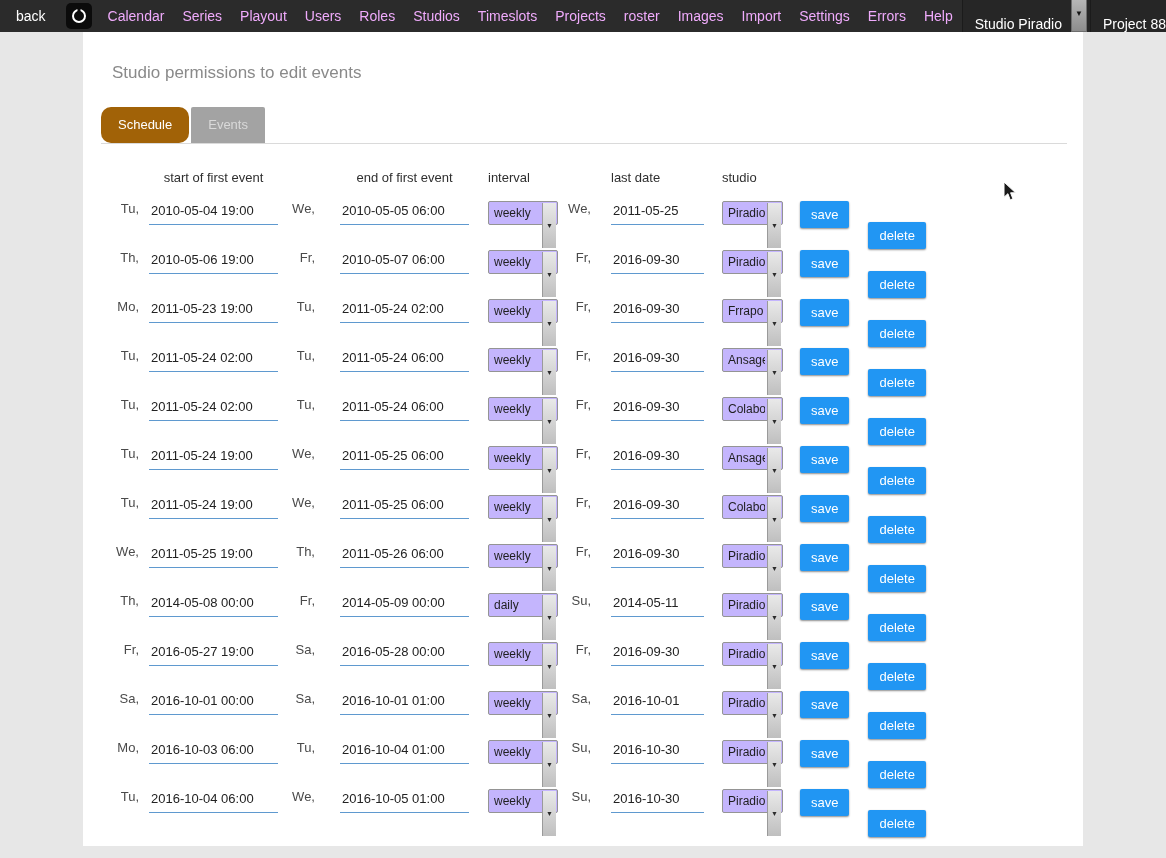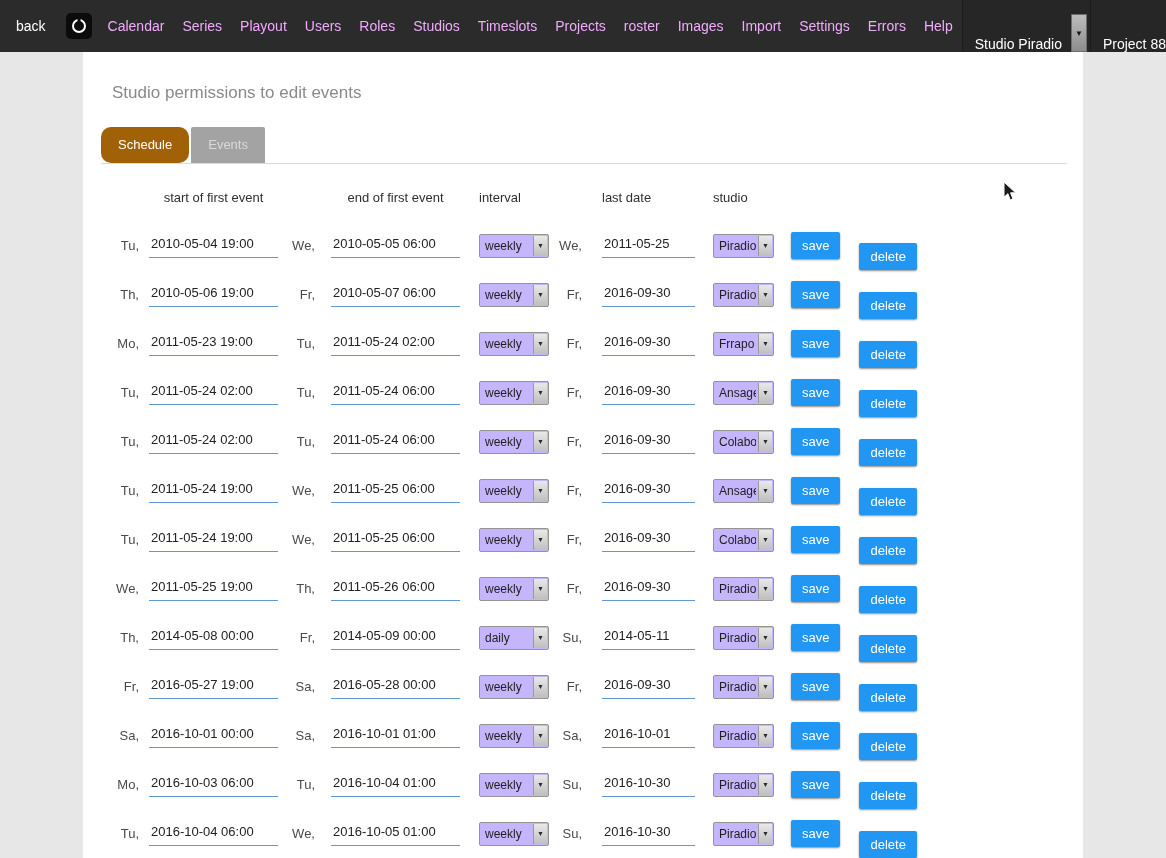--- a/index.html
+++ b/index.html
@@ -5,21 +5,21 @@
   * { box-sizing: border-box; }
   html,body { margin:0; padding:0; }
   body {
     width:1166px; height:858px; overflow:hidden;
     font-family:"Liberation Sans", sans-serif;
     background:#e7e7e7;
   }
 
   
   nav {
-    height:52px; background:#2b2b2b; color:#fff;
+    height:32px; background:#2b2b2b; color:#fff;
     display:flex; align-items:stretch; font-size:14px;
     position:relative; z-index:5;
   }
   .back-link { display:flex; align-items:center; padding:0 13px 0 16px; color:#fff; cursor:pointer; }
   .logo { display:flex; align-items:center; padding:0 7px; cursor:pointer; }
   .logo-badge { width:26px; height:26px; background:#0b0b0b; border-radius:5px;
     display:flex; align-items:center; justify-content:center; }
   .logo-ring { width:14px; height:14px; border:2.5px solid #fff; border-radius:50%; position:relative; }
   .logo-ring::after { content:""; position:absolute; left:50%; top:-4px; width:3px; height:7px;
     background:#0b0b0b; transform:translateX(-50%); }
@@ -39,26 +39,26 @@
 
   .tabs { display:flex; margin:24px 16px 0 18px; border-bottom:1px solid #dadada; }
   .tab { padding:10px 17px 11px; font-size:13px; cursor:pointer; margin-right:2px;
     border-radius:2px 2px 0 0; }
   .tab.active { background:#a16207; color:#fff;border-radius:10px; }
   .tab.inactive { background:#a3a3a3; color:#d9d9d9; }
 
   
   .table { margin-top:26px; }
   .hrow { display:flex; font-size:13px; color:#2f2f2f; margin-bottom:16px; }
-  .row  { display:flex; align-items:center; height:49px; }
+  .row  { display:flex; height:49px; }
 
   .c-day1 { flex:0 0 56px; text-align:right; }
   .c-inp1 { flex:0 0 129px; margin-left:10px; }
   .c-day2 { flex:0 0 27px; margin-left:10px; text-align:right; }
-  .c-inp2 { flex:0 0 129px; margin-left:16px; }
+  .c-inp2 { flex:0 0 129px; margin-left:25px; }
   .c-int  { flex:0 0 70px; margin-left:19px; }
   .c-day3 { flex:0 0 23px; margin-left:10px; text-align:right; }
   .c-inp3 { flex:0 0 93px; margin-left:20px; }
   .c-stu  { flex:0 0 61px; margin-left:18px; }
   .c-save { margin-left:17px; }
   .c-del  { margin-left:19px;margin-top:21px; }
   .hc-center { text-align:center; }
 
   .day { font-size:13px; color:#4a4a4a; }
 

